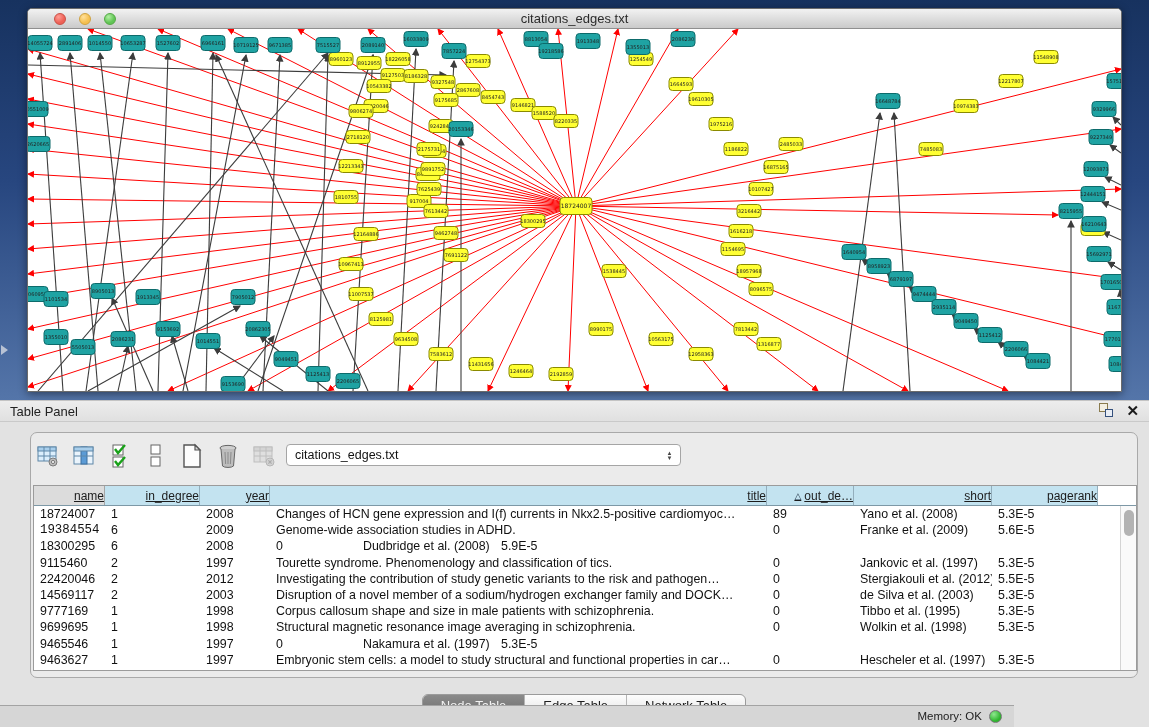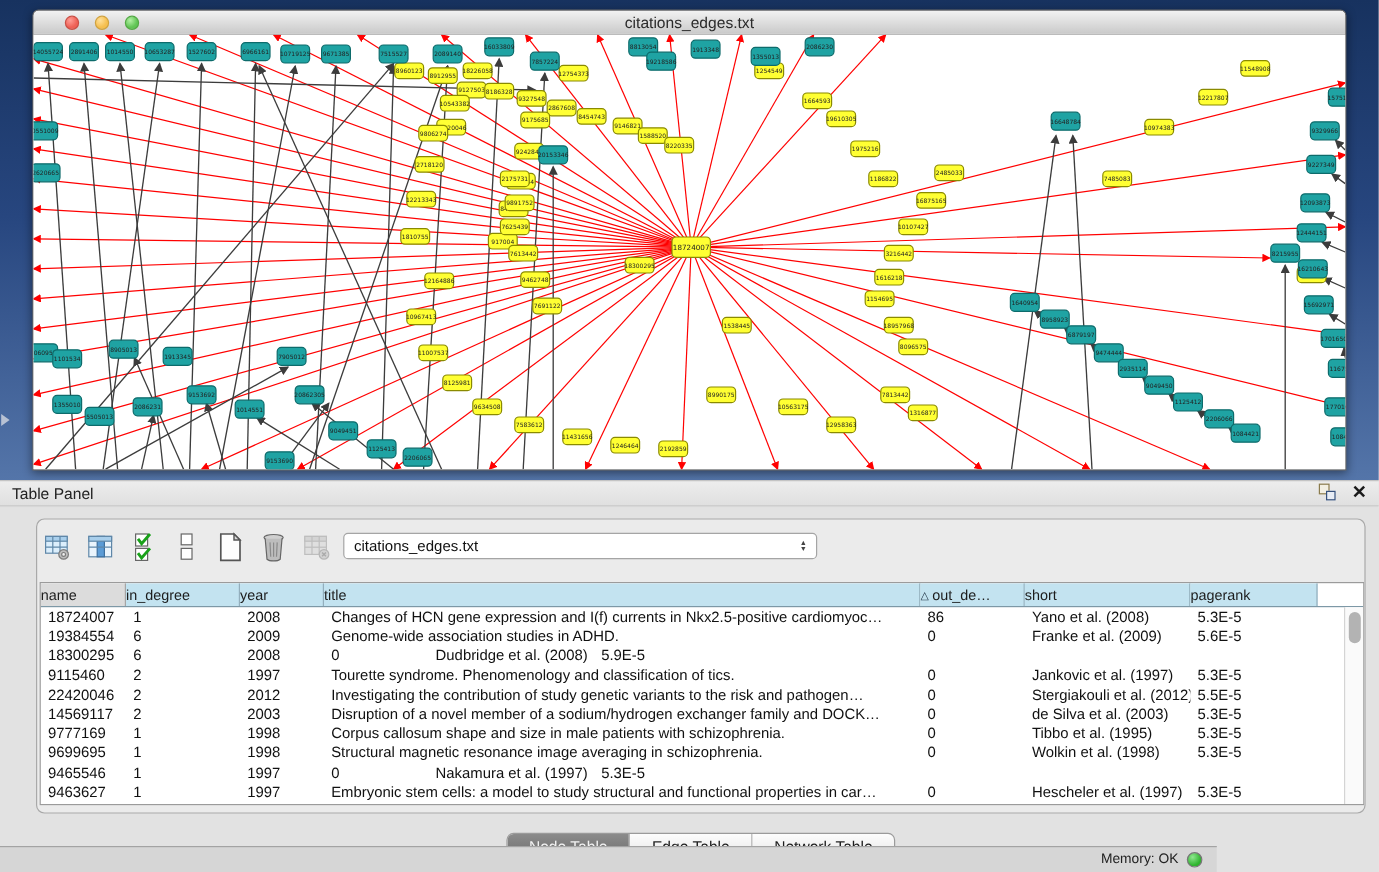--- a/index.html
+++ b/index.html
@@ -47,22 +47,22 @@
     border:1px solid #a5a5a5; border-radius:4px; font-size:12.5px; color:#111;
     display:flex; align-items:center; padding-left:8px; }
   #tbl-select .stepper { position:absolute; right:4px; top:3px; width:13px; height:16px; display:flex;
     flex-direction:column; align-items:center; justify-content:center; color:#444; }
   #tbl-select .stepper span { font-size:6px; line-height:5px; }
 
   
   #tbl { position:absolute; left:2px; top:52px; width:1104px; height:186px; background:#fff;
     border:1px solid #9b9b9b; overflow:hidden; }
   #thead { display:flex; height:20px; border-bottom:1px solid #7d98a6; font-size:12px; color:#1c1c1c; }
-  #thead .th { display:flex; align-items:center; justify-content:flex-start; background:#c3e3f0;
-    border-right:1px solid #93aebc; overflow:hidden; white-space:nowrap; }
+  #thead .th { display:flex; align-items:center; justify-content:flex-end; background:#c3e3f0;
+    border-right:1px solid #93aebc; overflow:hidden; white-space:nowrap;text-decoration:underline; }
   #thead .th.grey { background:#dcdcdc; border-right:1px solid #a5a5a5; }
   #thead .th .sort { font-size:9px; margin-right:3px; color:#234; }
   #rows { position:absolute; left:0; top:20px; right:16px; bottom:0; }
   .tr { display:flex; height:16.2px; font-size:12.4px; color:#111; align-items:center; }
   .tr .td { padding-left:6px; white-space:nowrap; overflow:hidden; }
   
   #vscroll { position:absolute; right:0; top:20px; bottom:0; width:16px; background:#fafafa;
     border-left:1px solid #d4d4d4; }
   #vscroll .thumb { position:absolute; left:2.5px; top:4px; width:10px; height:26px; background:#b3b3b3;
     border-radius:6px; }
@@ -549,26 +549,26 @@
             <div class="th" style="width: 106px;">
               <span>pagerank</span>
             </div>
           </div>
         <div id="rows">
             <div class="tr">
               <div class="td" style="width: 71px;">18724007</div>
               <div class="td" style="width: 95px;">1</div>
               <div class="td" style="width: 70px;">2008</div>
               <div class="td" style="width: 497px;">Changes of HCN gene expression and I(f) currents in Nkx2.5-positive cardiomyoc…</div>
-              <div class="td" style="width: 87px;">86</div>
+              <div class="td" style="width: 87px;">89</div>
               <div class="td" style="width: 138px;">Yano et al. (2008)</div>
               <div class="td" style="width: 106px;">5.3E-5</div>
             </div>
             <div class="tr">
-              <div class="td" style="width: 71px;">19384554</div>
+              <div class="td" style="width: 71px; font-family: Liberation Mono, monospace;">19384554</div>
               <div class="td" style="width: 95px;">6</div>
               <div class="td" style="width: 70px;">2009</div>
               <div class="td" style="width: 497px;">Genome-wide association studies in ADHD.</div>
               <div class="td" style="width: 87px;">0</div>
               <div class="td" style="width: 138px;">Franke et al. (2009)</div>
               <div class="td" style="width: 106px;">5.6E-5</div>
             </div>
             <div class="tr">
               <div class="td" style="width: 71px;">18300295</div>
               <div class="td" style="width: 95px;">6</div>

